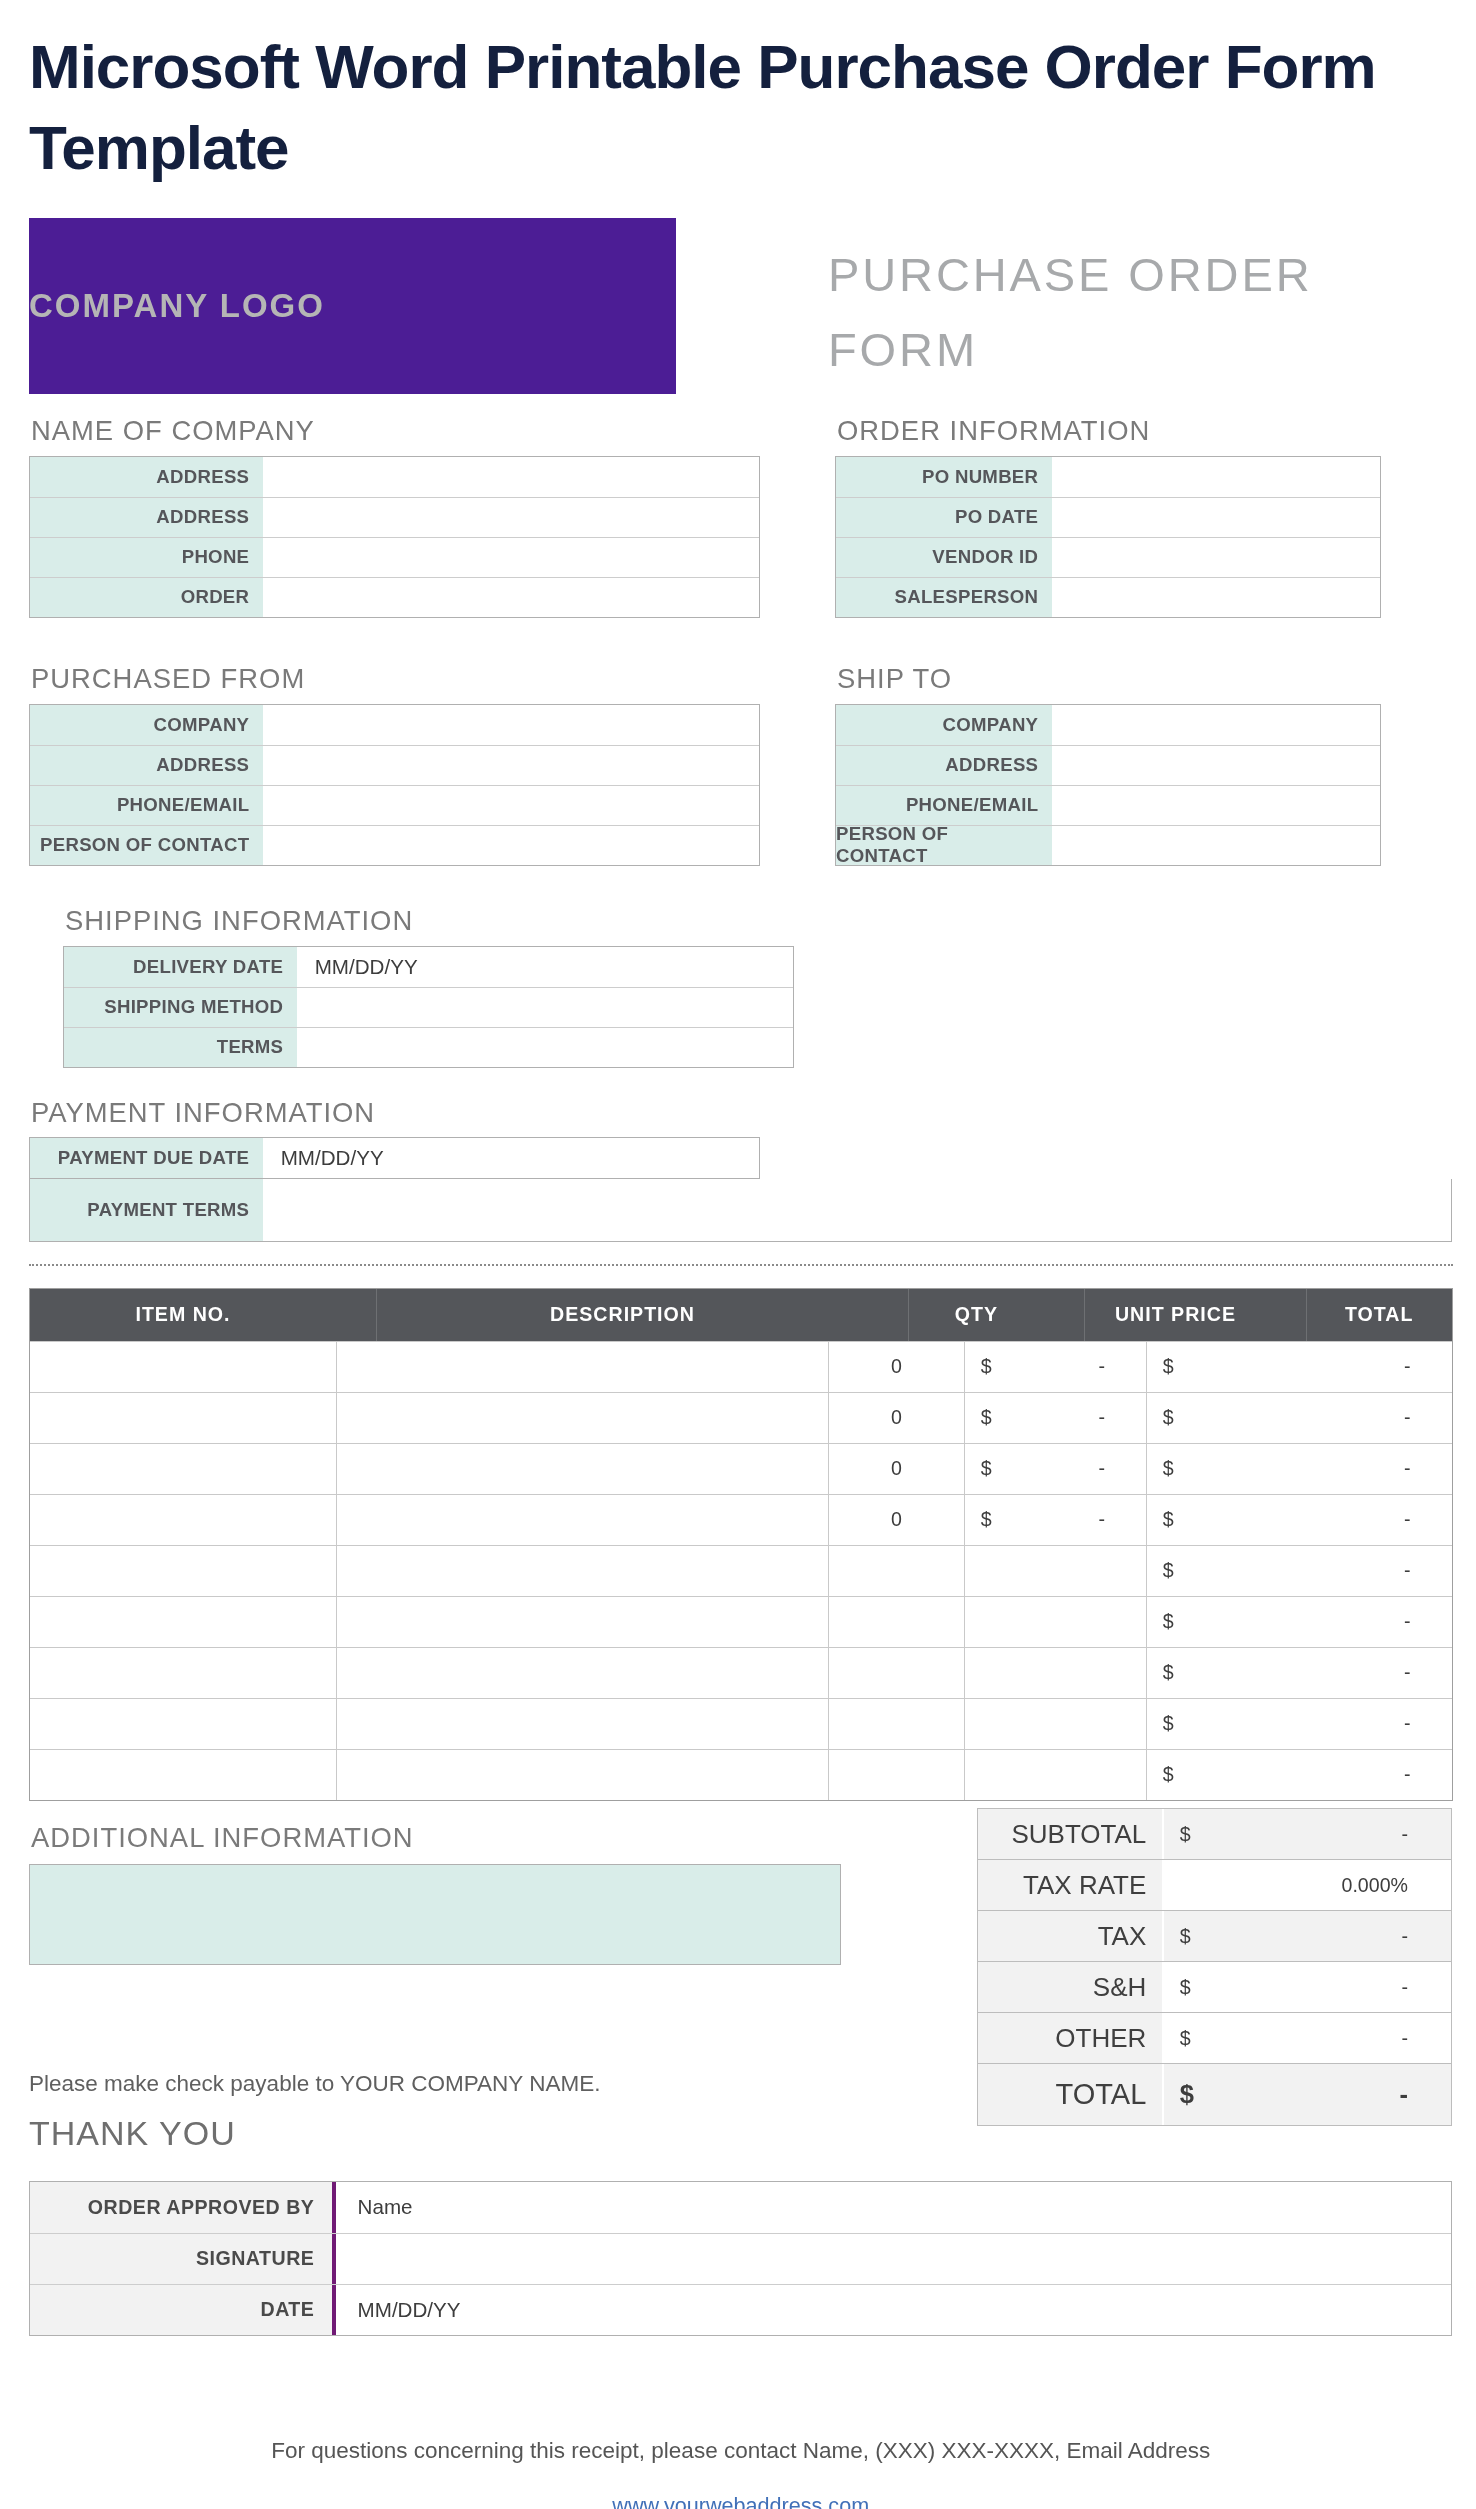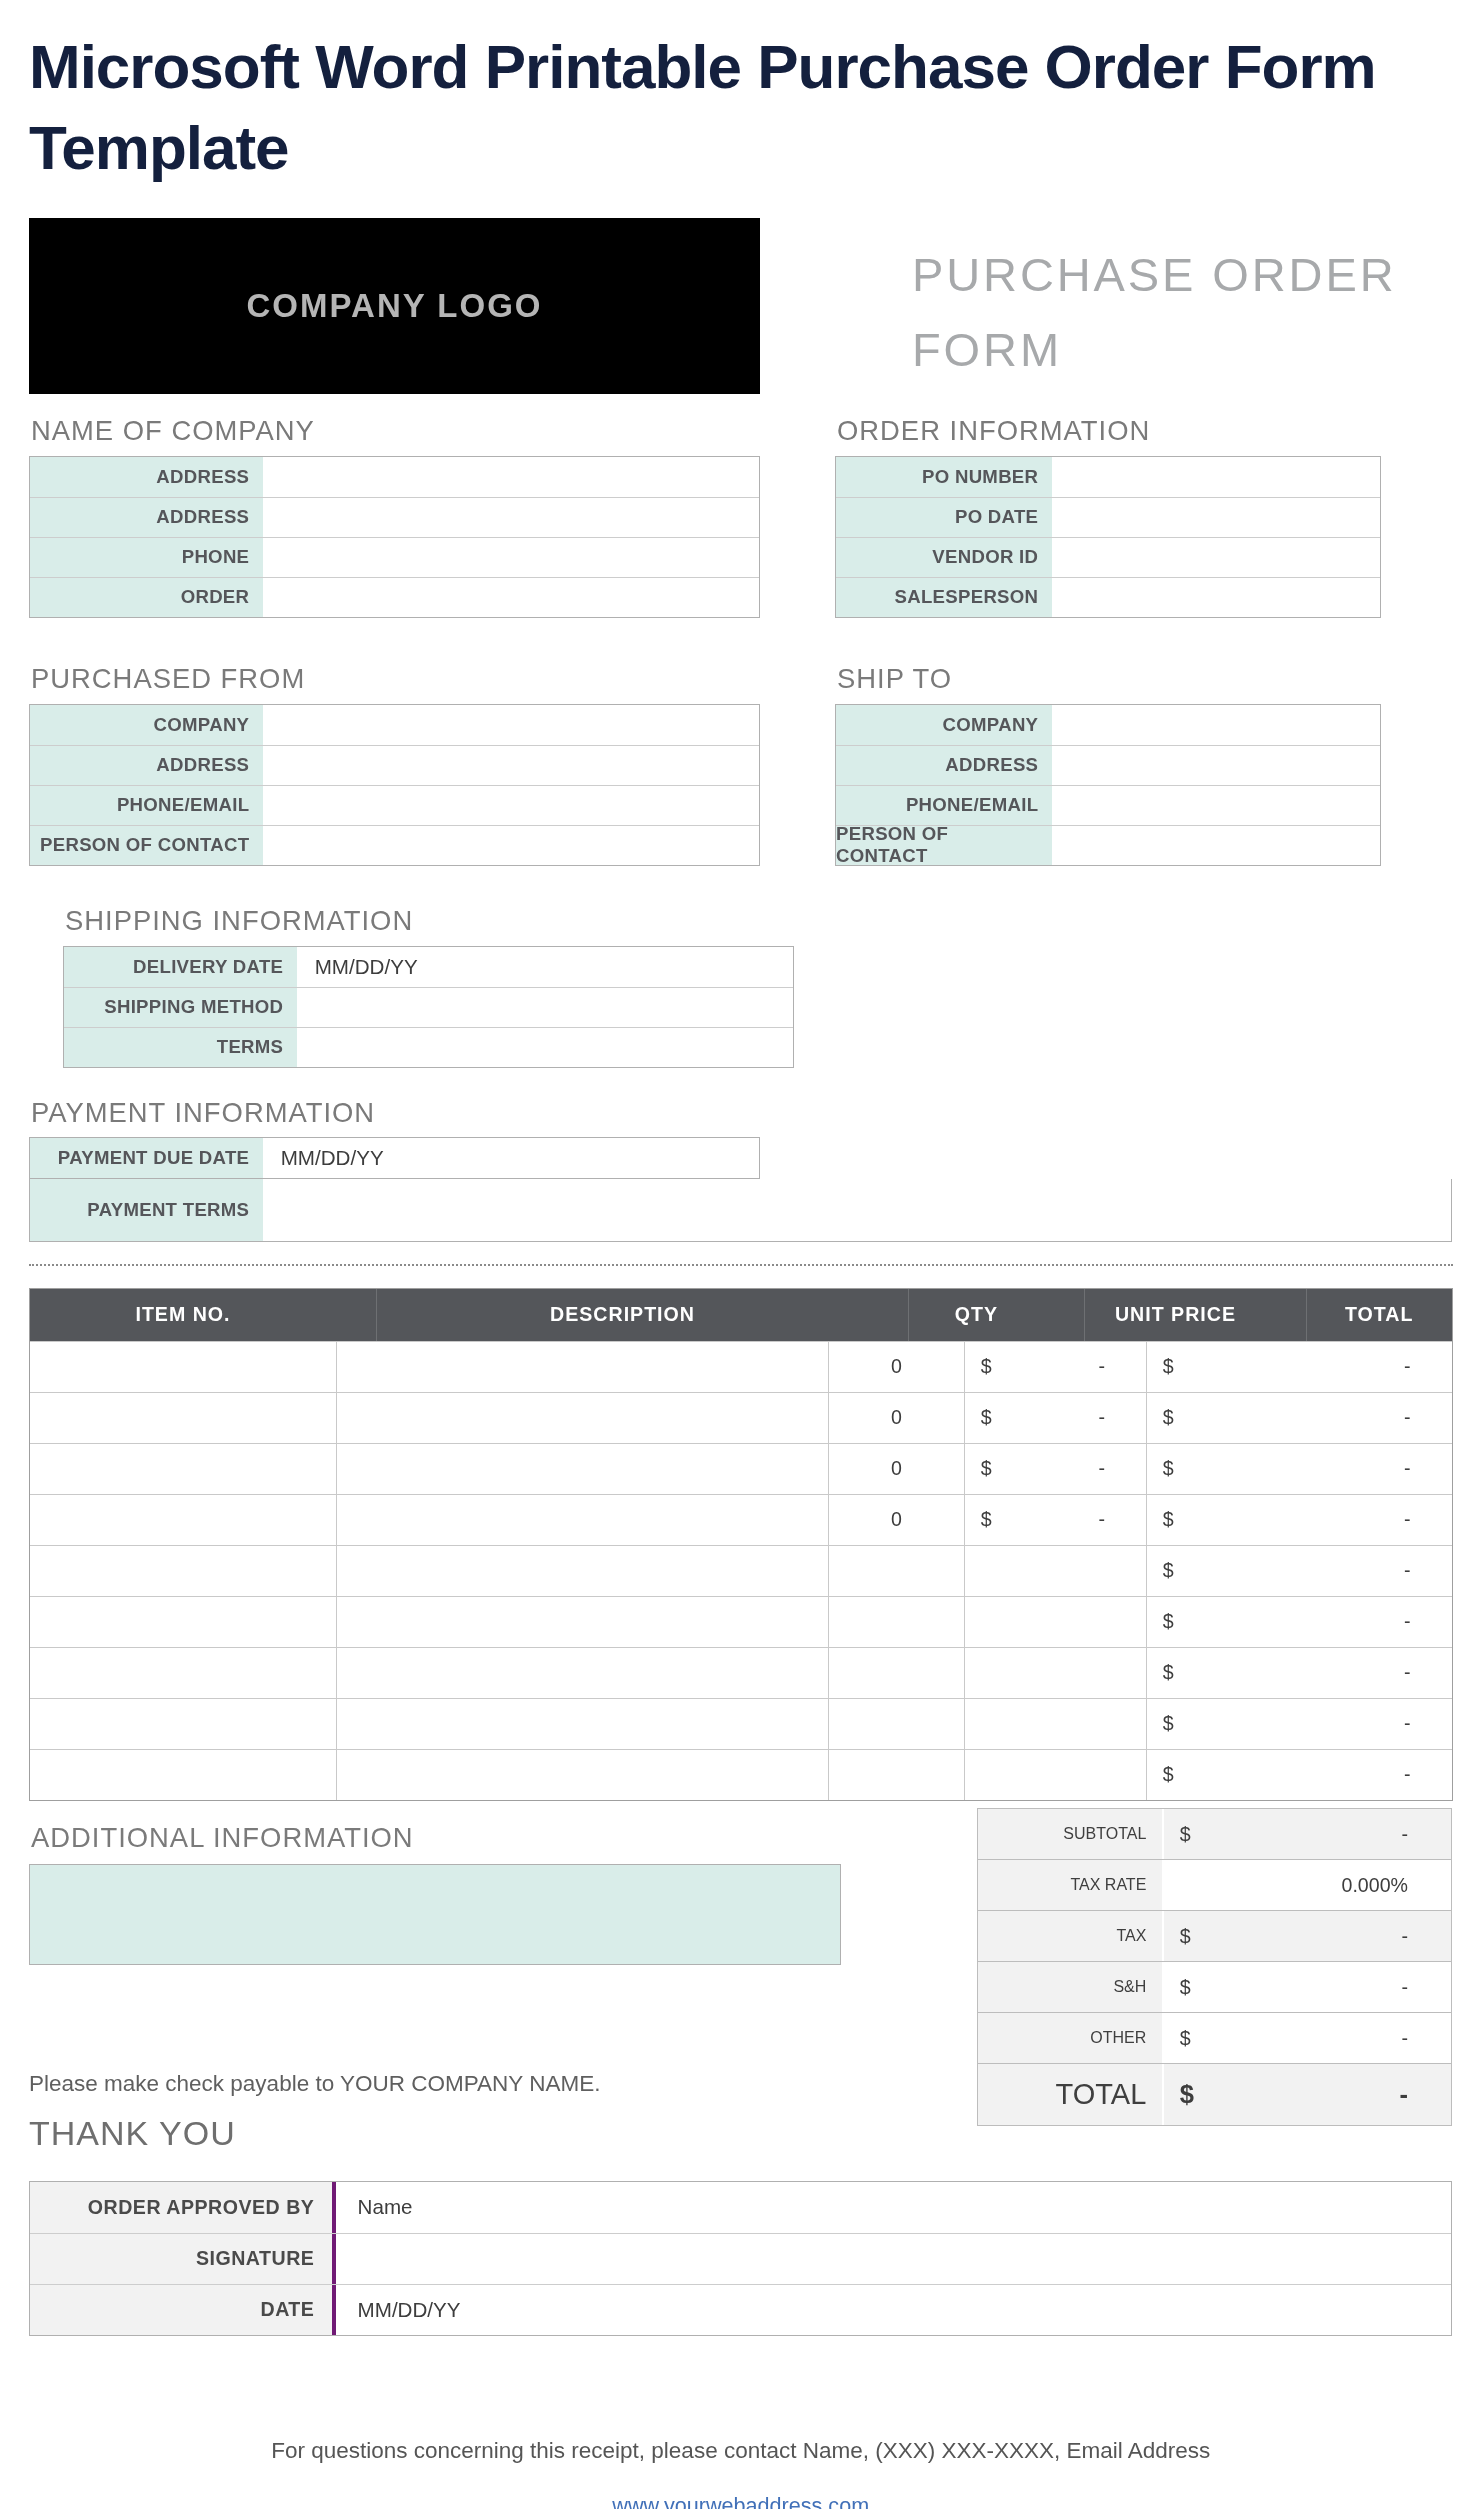--- a/index.html
+++ b/index.html
@@ -4,21 +4,21 @@
 <style>
   * { box-sizing: border-box; }
   html,body { margin:0; padding:0; background:#ffffff; }
   body { width:1476px; height:2509px; font-family:"Liberation Sans", sans-serif; overflow:hidden; }
   .page { width:1476px; height:2509px; padding:0 23.5px 0 29px; }
 
   .main-title { margin:27.4px 0 0 0; font-size:62px; line-height:1.3; font-weight:800;
                 color:#14203e; letter-spacing:-1px; width:1353px; }
 
   .top-row { display:flex; margin-top:29px; }
-  .logo-box { width:731px; height:176px; background:#000000; display:flex; align-items:center; justify-content:center; }
+  .logo-box { width:647px; height:176px; background:#4c1d95; display:flex; align-items:center; justify-content:flex-start; }
   .logo-text { font-size:33px; font-weight:bold; color:#b5b5b5; letter-spacing:2px; }
   .po-form-title { margin-left:152px; padding-top:19.6px; font-size:47px; color:#a7a9ab;
                    letter-spacing:2.9px; line-height:75px; font-weight:400; }
 
   .cols { display:grid; grid-template-columns:731px 546px; column-gap:75px; }
   .sec-heading { font-size:27.4px; font-weight:400; color:#7a7a7a; letter-spacing:1px; margin:0 0 8.8px 2px; }
   .mt1 { margin-top:21.6px; } .mt2 { margin-top:45px; } .mt3 { margin-top:39px;margin-left:34px; } .mt4 { margin-top:29px; }
 
   .ftable { border:1px solid #b0b0b0; background:#fff; }
   .frow { display:flex; height:40px; }
@@ -51,21 +51,21 @@
   .addl-heading { margin-top:13.7px; }
   .teal-box { margin-top:9.8px; width:812px; height:101px; background:#d9ede9; border:1px solid #b0b0b0; }
   .check-note { margin-top:106px; font-size:22.5px; color:#5f5f5f; }
   .thank-you { margin-top:17.6px; font-size:34px; color:#6f6f6f; letter-spacing:1px; }
 
   .totals { width:475px; }
   .trow { display:flex; height:52px; border:1px solid #bdbdbd; }
   .trow + .trow { margin-top:-1px; }
   .tlabel { width:186px; background:#f2f2f2; border-right:2px solid #ffffff;
             display:flex; align-items:center; justify-content:flex-end; padding-right:15.7px;
-            font-size:16px; color:#3f3f3f; }
+            font-size:26px; color:#3f3f3f; }
   .tvalue { flex:1; display:flex; align-items:center; justify-content:space-between;
             padding:0 43px 0 15.7px; font-size:19.6px; color:#3d3d3d; background:#ffffff; }
   .tvalue.shaded { background:#f2f2f2; }
   .tvalue.pct { justify-content:flex-end; }
   .trow.grand { height:63px; }
   .trow.grand .tlabel { font-size:29px; background:#f2f2f2; }
   .trow.grand .tvalue { font-size:25.5px; font-weight:bold; background:#f2f2f2; }
 
   .approval { margin-top:27.4px; border:1px solid #b0b0b0; width:1423px; }
   .arow { display:flex; height:51px; }

